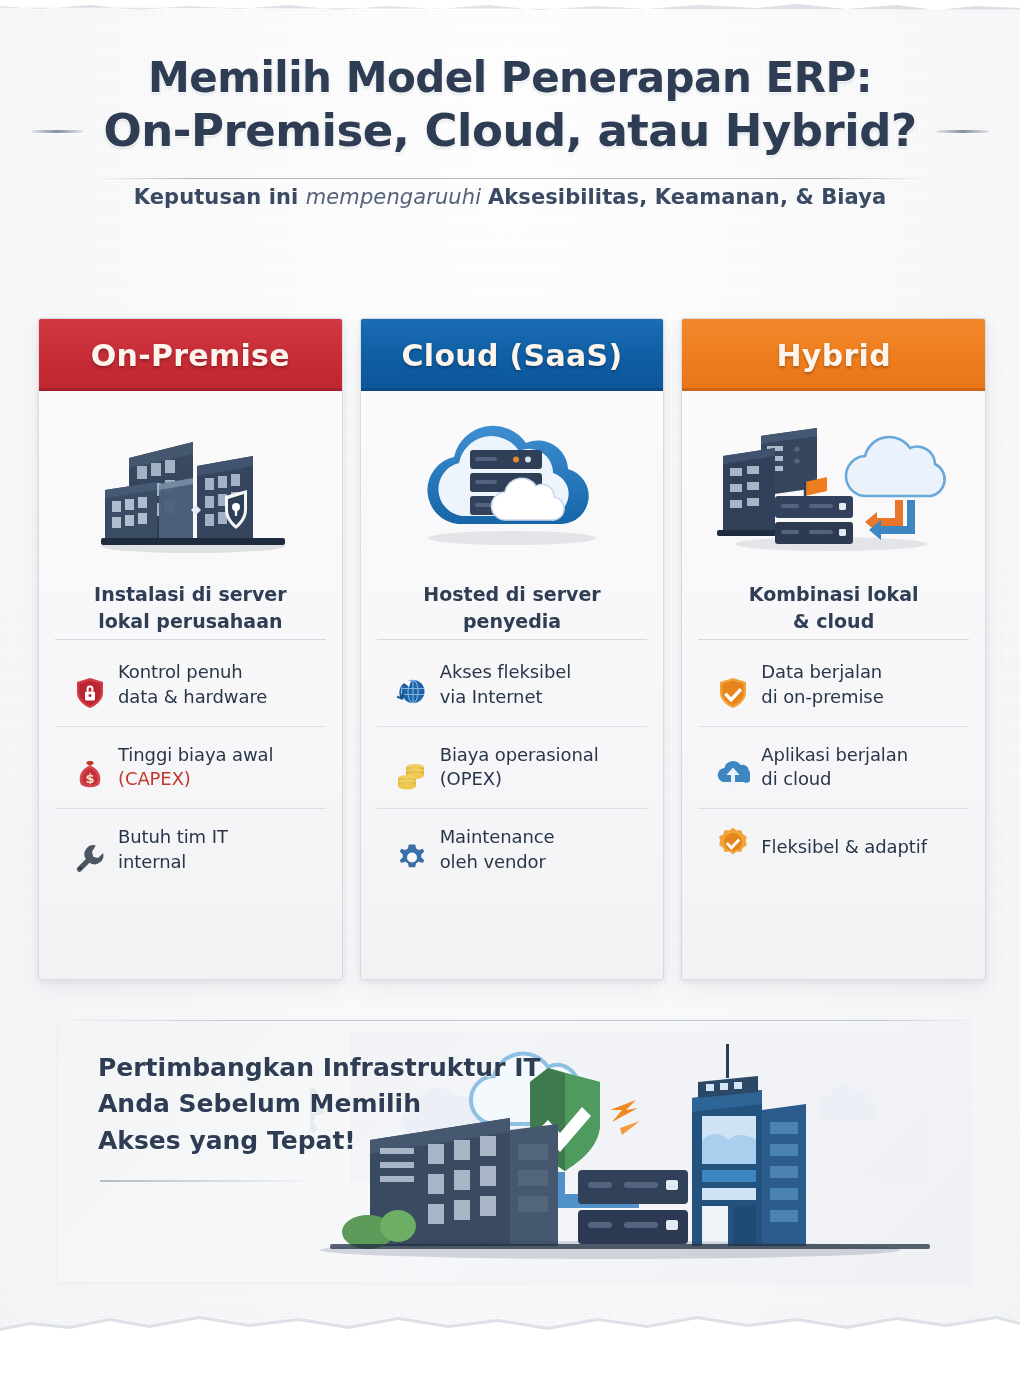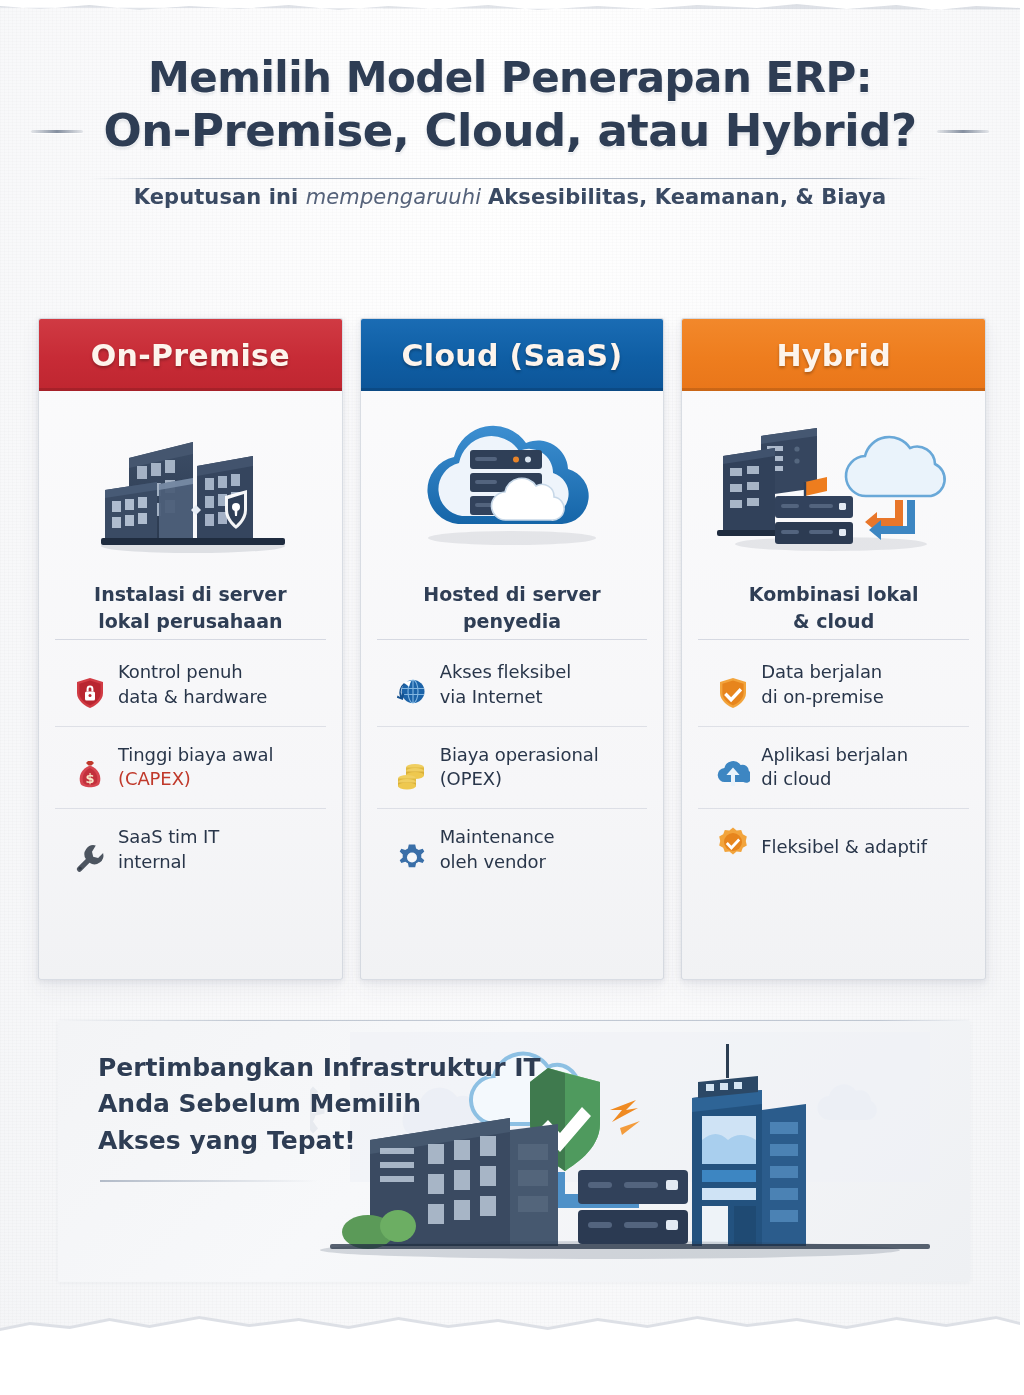--- a/index.html
+++ b/index.html
@@ -364,21 +364,21 @@
         </div>
 
         <div class="feature">
           <span class="ic">
             <svg width="34" height="34" viewBox="0 0 34 34">
               <path d="M22.8,4.5 a9,9 0 0 0 -9.9,13.6 L4.6,26.3 a2.6,2.6 0 0 0 3.7,3.7 l8.2,-8.2 a9,9 0 0 0 13.6,-9.9 l-5,5 l-4.9,-1.2 l-1.2,-4.9 Z" fill="#4d5560"></path>
               <circle cx="7.2" cy="27.3" r="1.5" fill="#323a45"></circle>
             </svg>
           </span>
           <span class="ftext">
-            <span>SaaS tim IT</span>
+            <span>Butuh tim IT</span>
             <span class="sub">internal</span>
           </span>
         </div>
 
       </div>
     </div>
 
     <div class="card">
       <div class="card-header ch-blue">Cloud (SaaS)</div>
 

